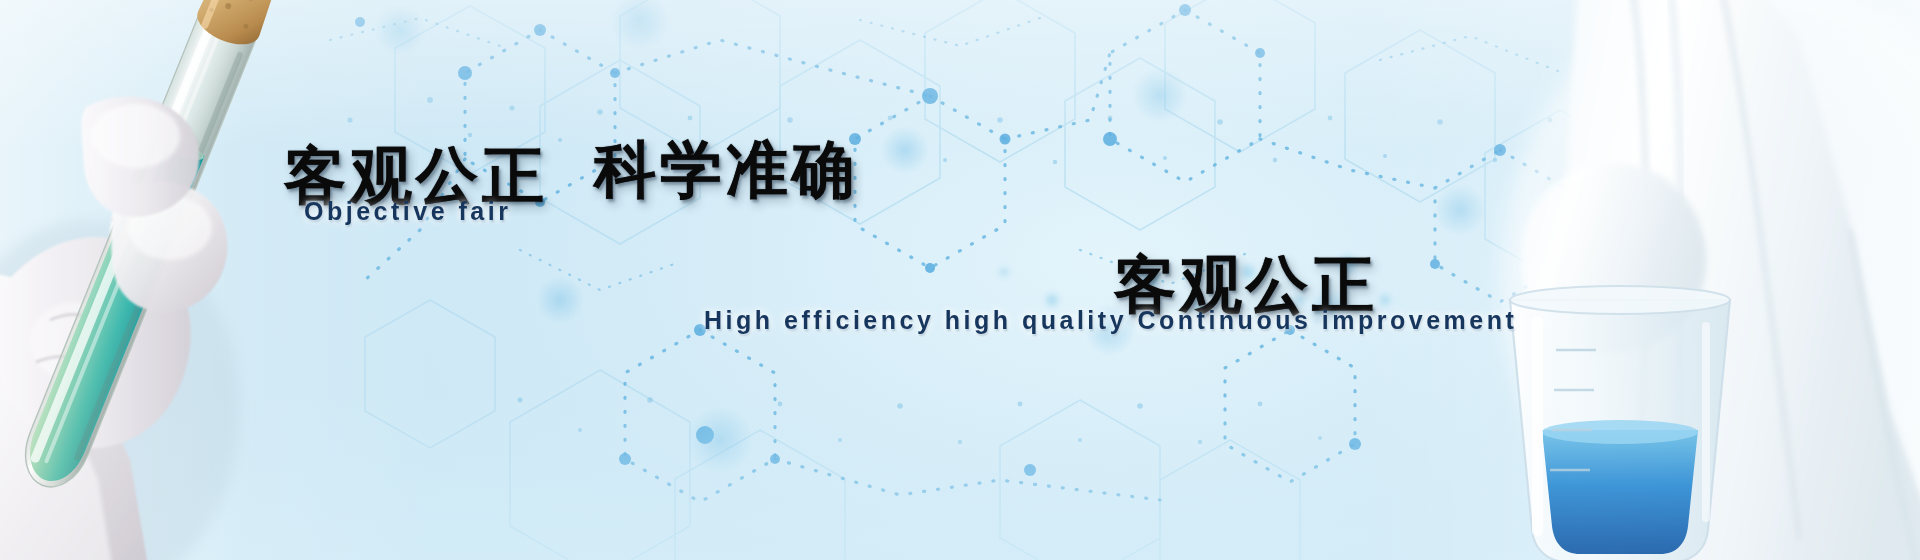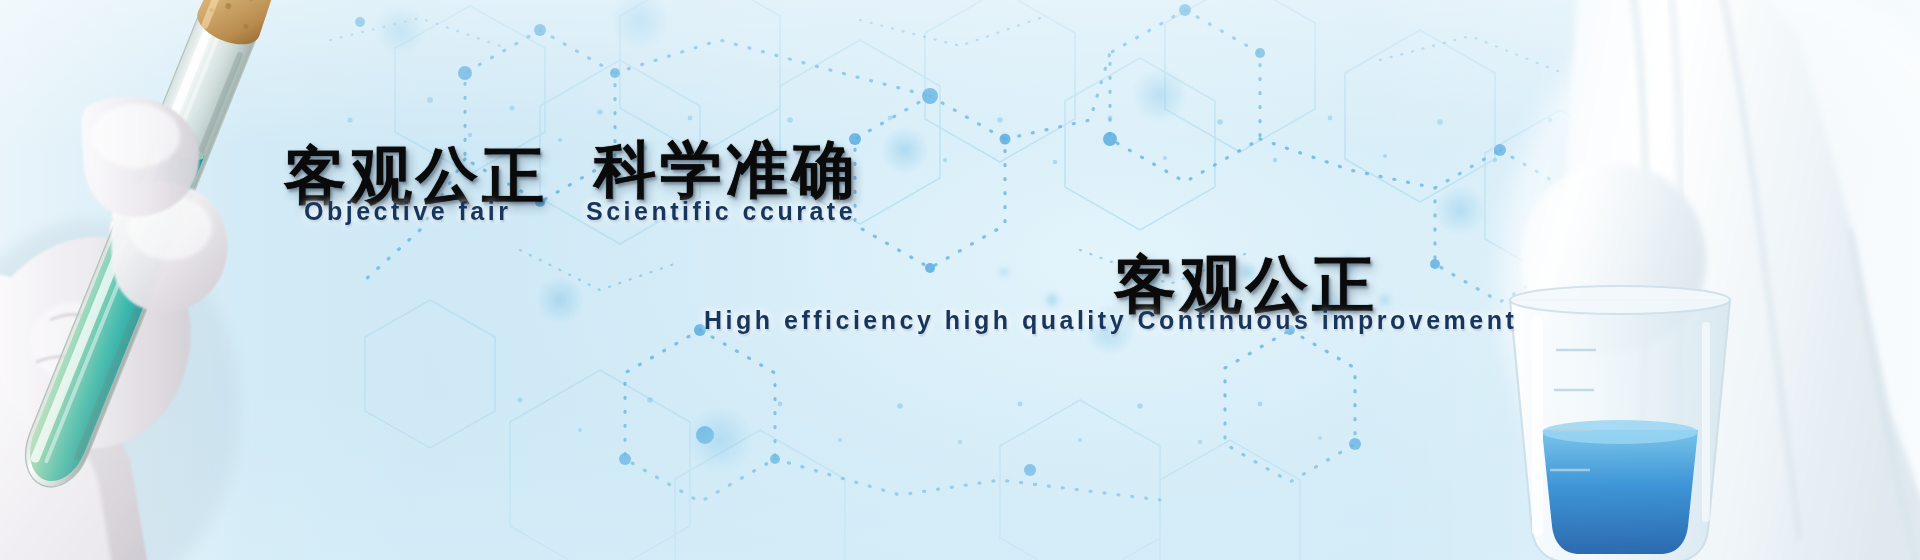--- a/index.html
+++ b/index.html
@@ -438,20 +438,19 @@
 
       <rect x="0" y="0" width="240" height="600" fill="#e9f5fb" opacity="0.0"></rect>
     </svg>
   </div>
 
   <div class="text-layer">
 
     <div class="cn" id="cn-1">客观公正</div>
     <div class="cn" id="cn-2">科学准确</div>
     <div class="en" id="en-1">Objective fair</div>
-    <div class="en" id="en-2">Scientific ccurate</div>
 
     <div class="cn" id="cn-4">客观公正</div>
     <div class="en" id="en-3">High efficiency high quality  Continuous improvement</div>
 
   </div>
 
 </div>
 
 </body></html>

